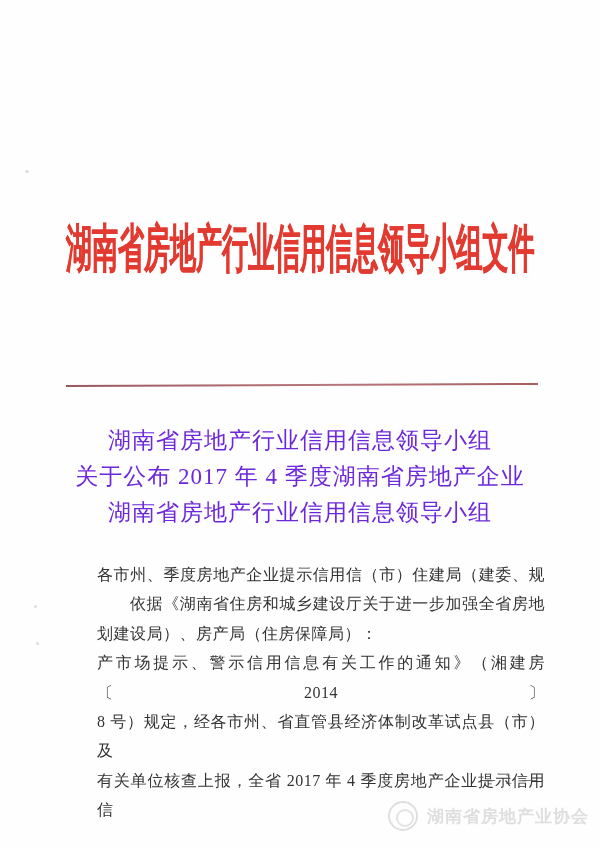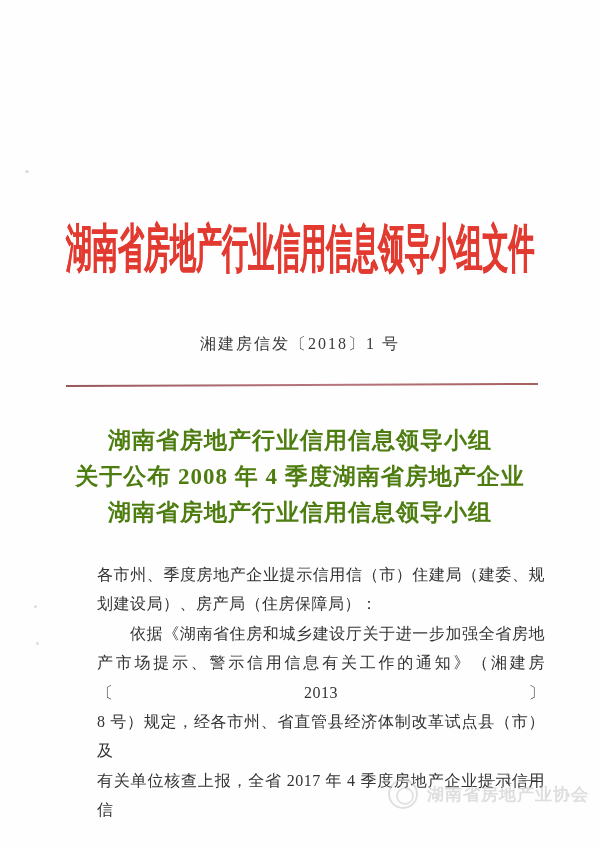--- a/index.html
+++ b/index.html
@@ -59,22 +59,22 @@
   
   .notice-title {
     position: absolute;
     top: 423px;
     left: 0;
     width: 100%;
     text-align: center;
   }
   .notice-title .t-line {
     font-size: 23px;
-    font-weight: bold;
-    color: #4d7c0f;
+    font-weight: normal;
+    color: #6d28d9;
     line-height: 36px;
     letter-spacing: 1px;
     white-space: nowrap;
   }
 
   
   .body-text {
     position: absolute;
     top: 560px;
     left: 97px;
@@ -102,21 +102,21 @@
     top: 771px;
     right: 60px;
     font-size: 15px;
     color: #4a4a4a;
     letter-spacing: 3px;
   }
 
   
   .watermark {
     position: absolute;
-    top: 779px;
+    top: 801px;
     left: 388px;
     display: flex;
     align-items: center;
     gap: 9px;
     opacity: 0.55;
     filter: blur(0.4px);
   }
   .wm-logo {
     width: 30px;
     height: 30px;
@@ -148,35 +148,34 @@
   .speck.s2 { left: 34px; top: 605px; width: 3px; height: 3px; }
   .speck.s3 { left: 36px; top: 642px; width: 3px; height: 3px; }
 </style>
 </head>
 <body>
 
 <div class="page">
 
   <div class="org-title">湖南省房地产行业信用信息领导小组文件</div>
 
-  <div class="doc-number">湘建房信发〔2018〕1 号</div>
 
   <div class="divider"></div>
 
   <div class="notice-title">
     <div class="t-line">湖南省房地产行业信用信息领导小组</div>
-    <div class="t-line">关于公布 2008 年 4 季度湖南省房地产企业</div>
+    <div class="t-line">关于公布 2017 年 4 季度湖南省房地产企业</div>
     <div class="t-line">湖南省房地产行业信用信息领导小组</div>
   </div>
 
   <div class="body-text">
     <div class="b-line fill">各市州、季度房地产企业提示信用信（市）住建局（建委、规</div>
+    <div class="b-line fill indent">依据《湖南省住房和城乡建设厅关于进一步加强全省房地</div>
     <div class="b-line">划建设局）、房产局（住房保障局）：</div>
-    <div class="b-line fill indent">依据《湖南省住房和城乡建设厅关于进一步加强全省房地</div>
-    <div class="b-line fill">产市场提示、警示信用信息有关工作的通知》（湘建房〔2013〕</div>
+    <div class="b-line fill">产市场提示、警示信用信息有关工作的通知》（湘建房〔2014〕</div>
     <div class="b-line fill">8 号）规定，经各市州、省直管县经济体制改革试点县（市）及</div>
     <div class="b-line fill">有关单位核查上报，全省 2017 年 4 季度房地产企业提示信用信</div>
   </div>
 
   <div class="page-number">— 1 —</div>
 
   <div class="watermark">
     <div class="wm-logo"></div>
     <div class="wm-text">湖南省房地产业协会</div>
   </div>

